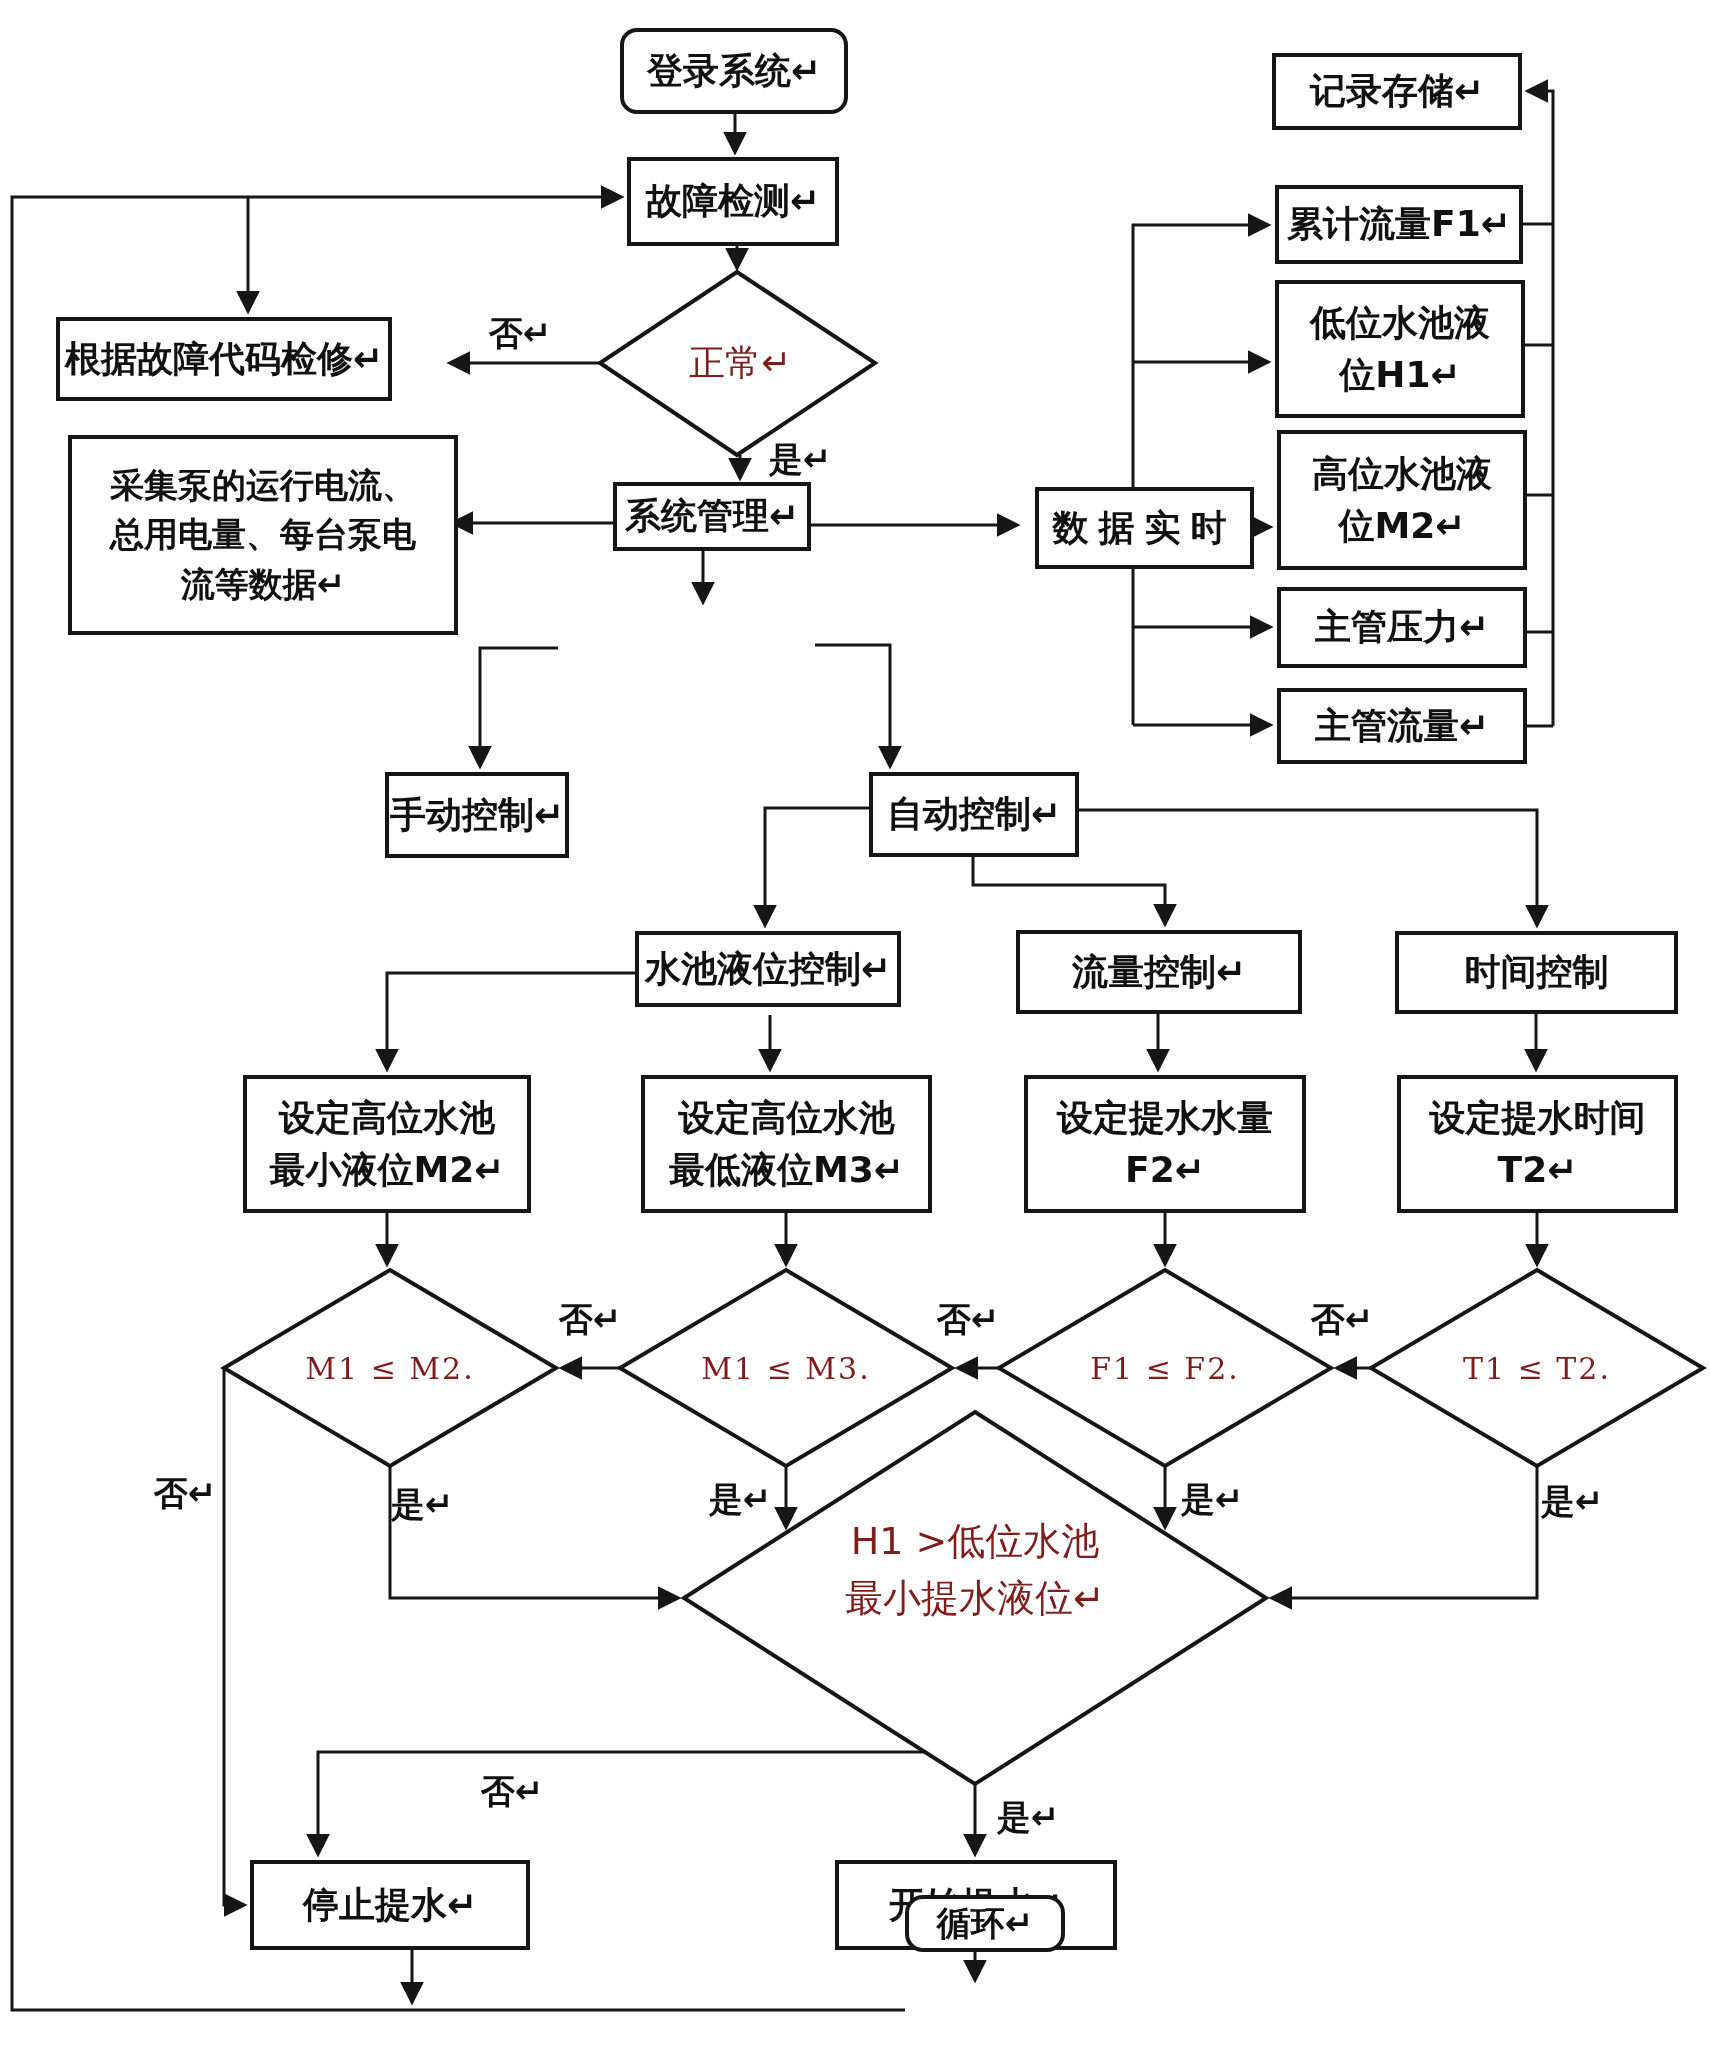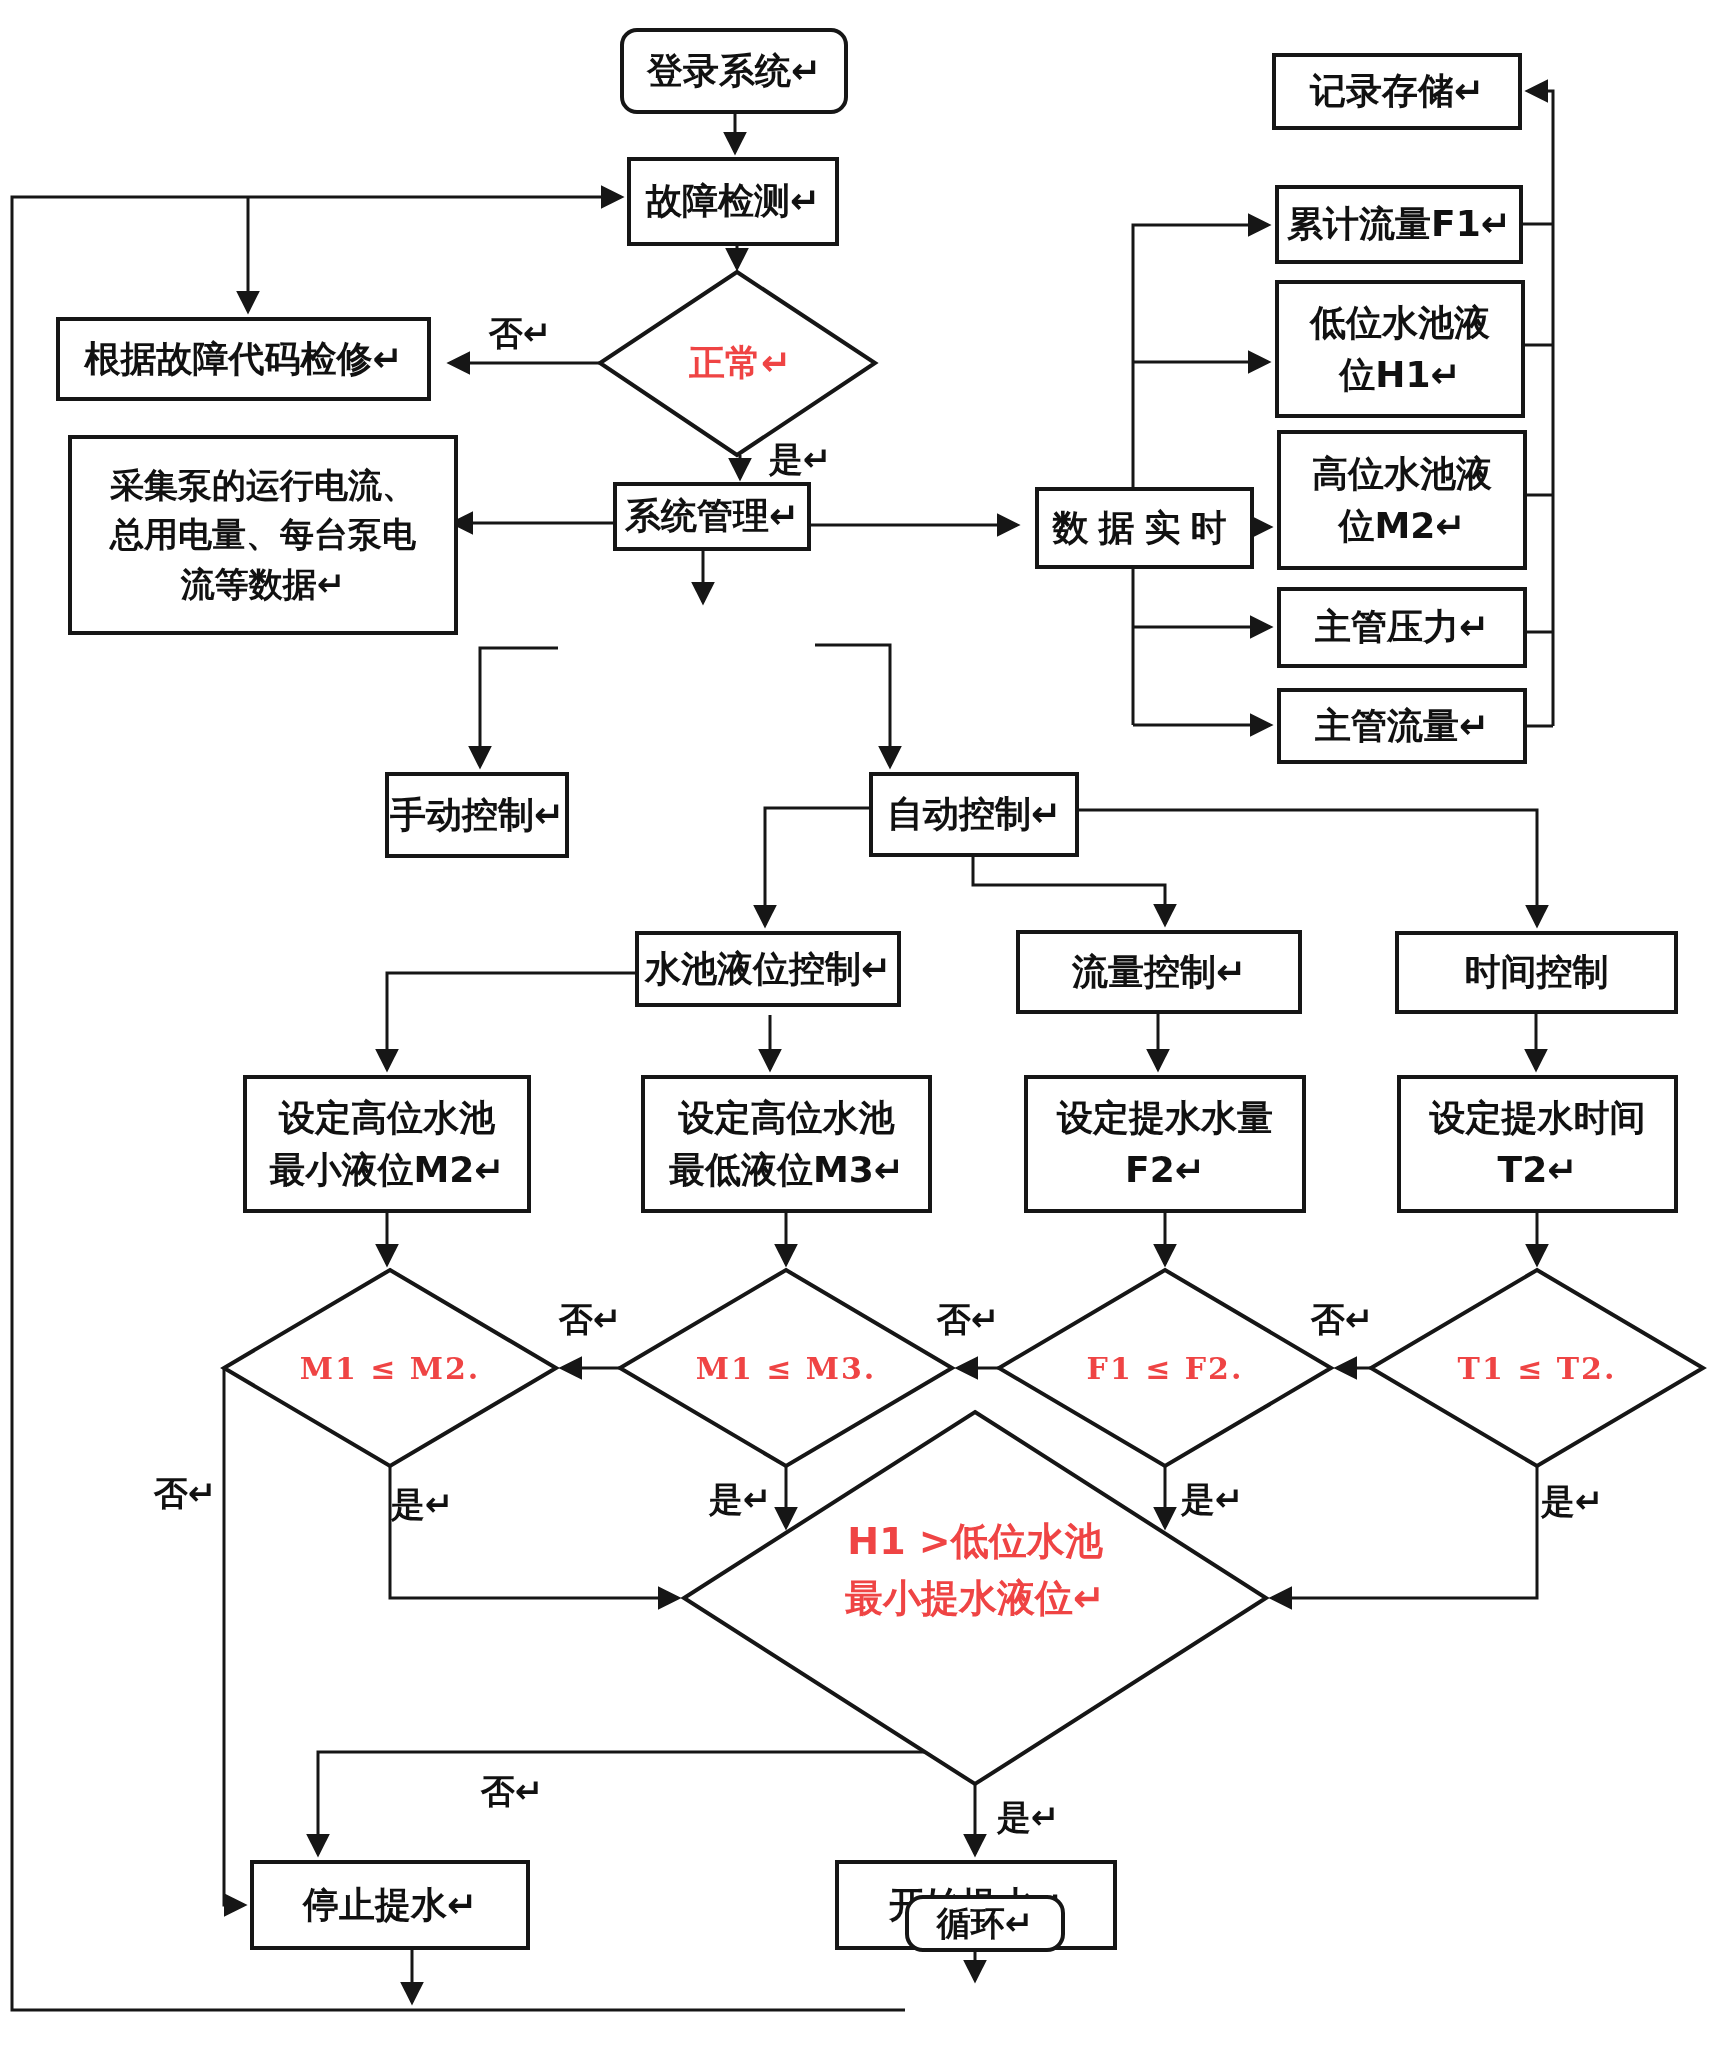--- a/index.html
+++ b/index.html
@@ -20,21 +20,21 @@
     display:flex;align-items:center;justify-content:center;
     text-align:center;
     font-weight:bold;font-size:36px;line-height:1.45;
     white-space:pre-line;
     color:#111;
   }
   .rounded{border-radius:18px;}
   .plain{
     position:absolute;z-index:2;border:none;background:transparent;
     display:flex;align-items:center;justify-content:center;text-align:center;
-    font-weight:bold;white-space:pre-line;color:#ef4444;
+    font-weight:normal;white-space:pre-line;color:#7f1d1d;
   }
   .cmp{font-family:"DejaVu Serif","DejaVu Sans",serif;font-size:30px;letter-spacing:2px;}
   .elabel{
     position:absolute;z-index:3;border:none;background:transparent;
     transform:translate(-50%,-50%);
     font-weight:bold;font-size:34px;white-space:nowrap;color:#111;
   }
   .small-text{font-size:34px;}
   .spaced{letter-spacing:10px;}
 </style>
@@ -116,21 +116,21 @@
       <polygon points="390,1270 556,1368 390,1466 224,1368"></polygon>
       <polygon points="786,1270 952,1368 786,1466 620,1368"></polygon>
       <polygon points="1165,1270 1331,1368 1165,1466 999,1368"></polygon>
       <polygon points="1537,1270 1703,1368 1537,1466 1371,1368"></polygon>
       <polygon points="975,1412 1266,1598 975,1784 684,1598"></polygon>
     </g>
   </svg>
 
   <div class="node rounded" style="left:620px;top:28px;width:228px;height:86px;border-radius:17px;">登录系统↵</div>
   <div class="node" style="left:627px;top:157px;width:212px;height:89px;">故障检测↵</div>
-  <div class="node" style="left:56px;top:317px;width:375px;height:84px;text-align:center;">根据故障代码检修↵</div>
+  <div class="node" style="left:56px;top:317px;width:336px;height:84px;text-align:center;">根据故障代码检修↵</div>
   <div class="node small-text" style="left:68px;top:435px;width:390px;height:200px;">采集泵的运行电流、
 总用电量、每台泵电
 流等数据↵</div>
   <div class="node" style="left:613px;top:482px;width:198px;height:69px;">系统管理↵</div>
   <div class="node spaced" style="left:1023px;top:487px;width:219px;height:82px;margin-left:12px;">数据实时</div>
   <div class="node" style="left:1272px;top:53px;width:250px;height:77px;">记录存储↵</div>
   <div class="node" style="left:1275px;top:185px;width:248px;height:79px;">累计流量F1↵</div>
   <div class="node" style="left:1275px;top:280px;width:250px;height:138px;">低位水池液
 位H1↵</div>
   <div class="node" style="left:1277px;top:430px;width:250px;height:140px;">高位水池液

